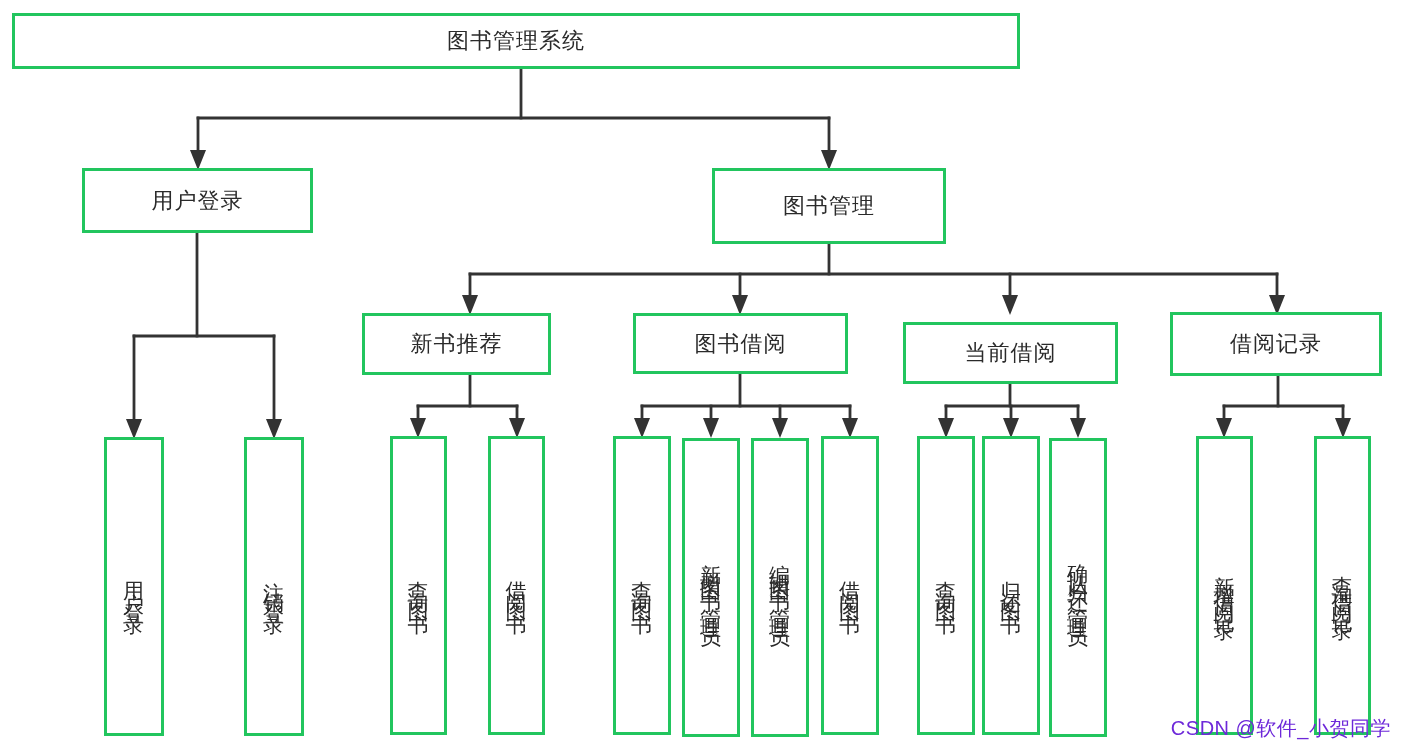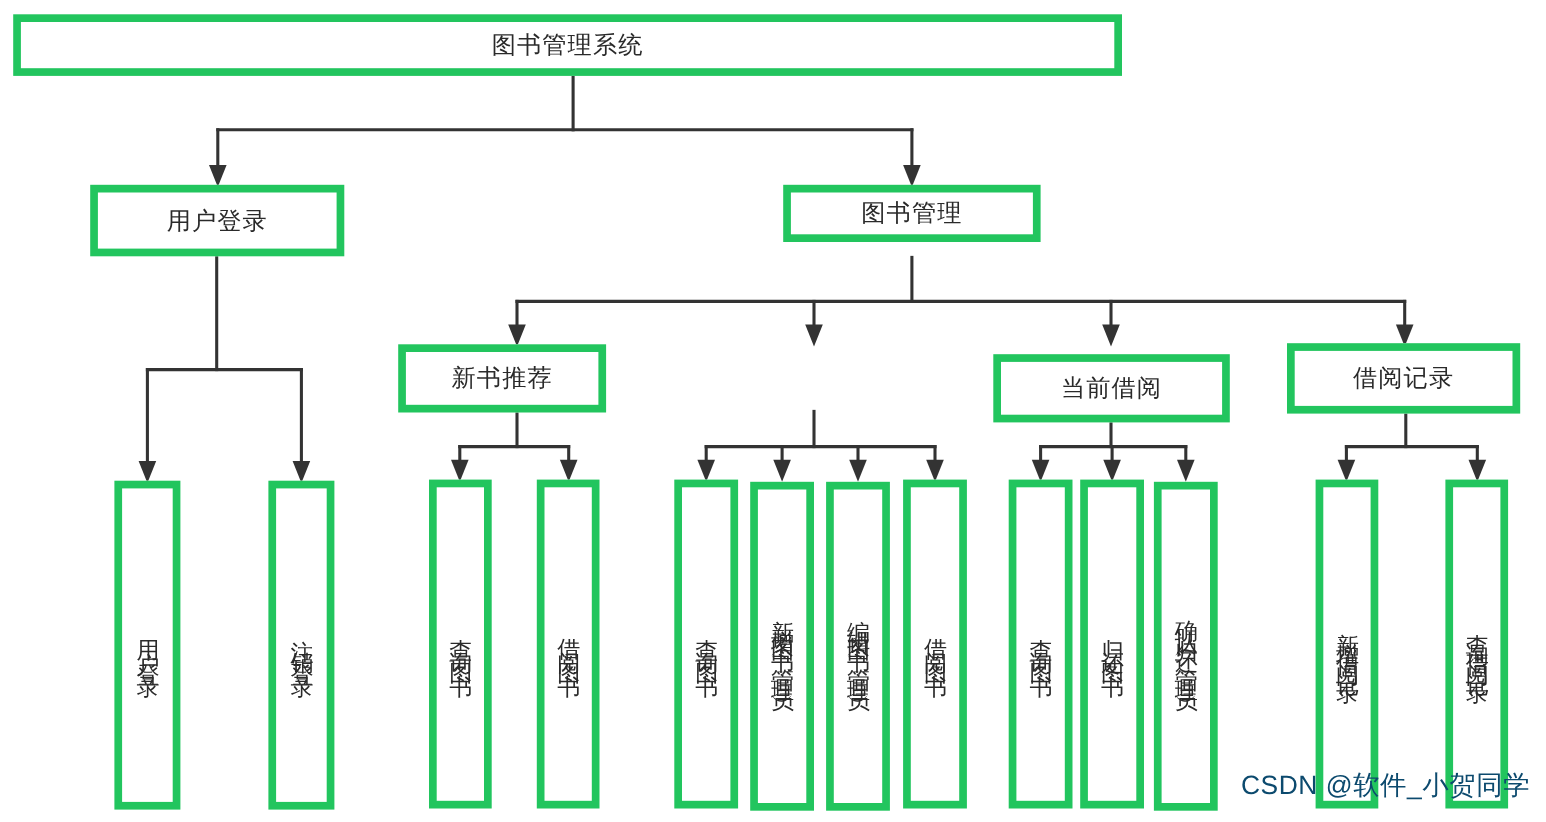--- a/index.html
+++ b/index.html
@@ -7,21 +7,21 @@
     position:relative;
     width:1405px;height:747px;
     background:#ffffff;
     font-family:"Liberation Sans","DejaVu Sans",sans-serif;
     overflow:hidden;
   }
   svg.wires{position:absolute;left:0;top:0;width:1405px;height:747px;z-index:1;}
   .node{
     position:absolute;
     box-sizing:border-box;
-    border:7px solid #22c55e;
+    border:3px solid #22c55e;
     background:#ffffff;
     display:flex;align-items:center;justify-content:center;
     z-index:2;
   }
   .node .lbl{
     color:#2a2a2a;
     font-size:22px;
     line-height:1;
     letter-spacing:1px;
     white-space:nowrap;
@@ -29,23 +29,23 @@
   .vbox .lbl{
     writing-mode:vertical-rl;
     text-orientation:mixed;
     font-size:21px;
     letter-spacing:11px;
     white-space:normal;
   }
   .vbox.dense .lbl{letter-spacing:9px;}
   .watermark{
     position:absolute;
-    right:14px;bottom:17px;
-    color:#0c4a6e;
-    font-size:24px;
+    right:14px;bottom:5px;
+    color:#6d28d9;
+    font-size:20px;
     letter-spacing:0.5px;
     z-index:3;
     white-space:nowrap;
   }
 </style>
 </head>
 <body>
 
 <div class="canvas">
 
@@ -104,26 +104,29 @@
       <polygon points="1335,418 1351,418 1343,438" fill="#333333"></polygon>
     </svg>
 
   <div class="node hbox" style="left:12px;top:13px;width:1008px;height:56px;">
     <span class="lbl">图书管理系统</span>
   </div>
 
   <div class="node hbox" style="left:82px;top:168px;width:231px;height:65px;">
     <span class="lbl">用户登录</span>
   </div>
-  <div class="node hbox" style="left:712px;top:168px;width:234px;height:52px;">
+  <div class="node hbox" style="left:712px;top:168px;width:234px;height:76px;">
     <span class="lbl">图书管理</span>
   </div>
 
   <div class="node hbox" style="left:362px;top:313px;width:189px;height:62px;">
     <span class="lbl">新书推荐</span>
+  </div>
+  <div class="node hbox" style="left:633px;top:313px;width:215px;height:61px;">
+    <span class="lbl">图书借阅</span>
   </div>
   <div class="node hbox" style="left:903px;top:322px;width:215px;height:62px;">
     <span class="lbl">当前借阅</span>
   </div>
   <div class="node hbox" style="left:1170px;top:312px;width:212px;height:64px;">
     <span class="lbl">借阅记录</span>
   </div>
 
   <div class="node vbox" style="left:104px;top:437px;width:60px;height:299px;">
     <span class="lbl">用户登录</span>

